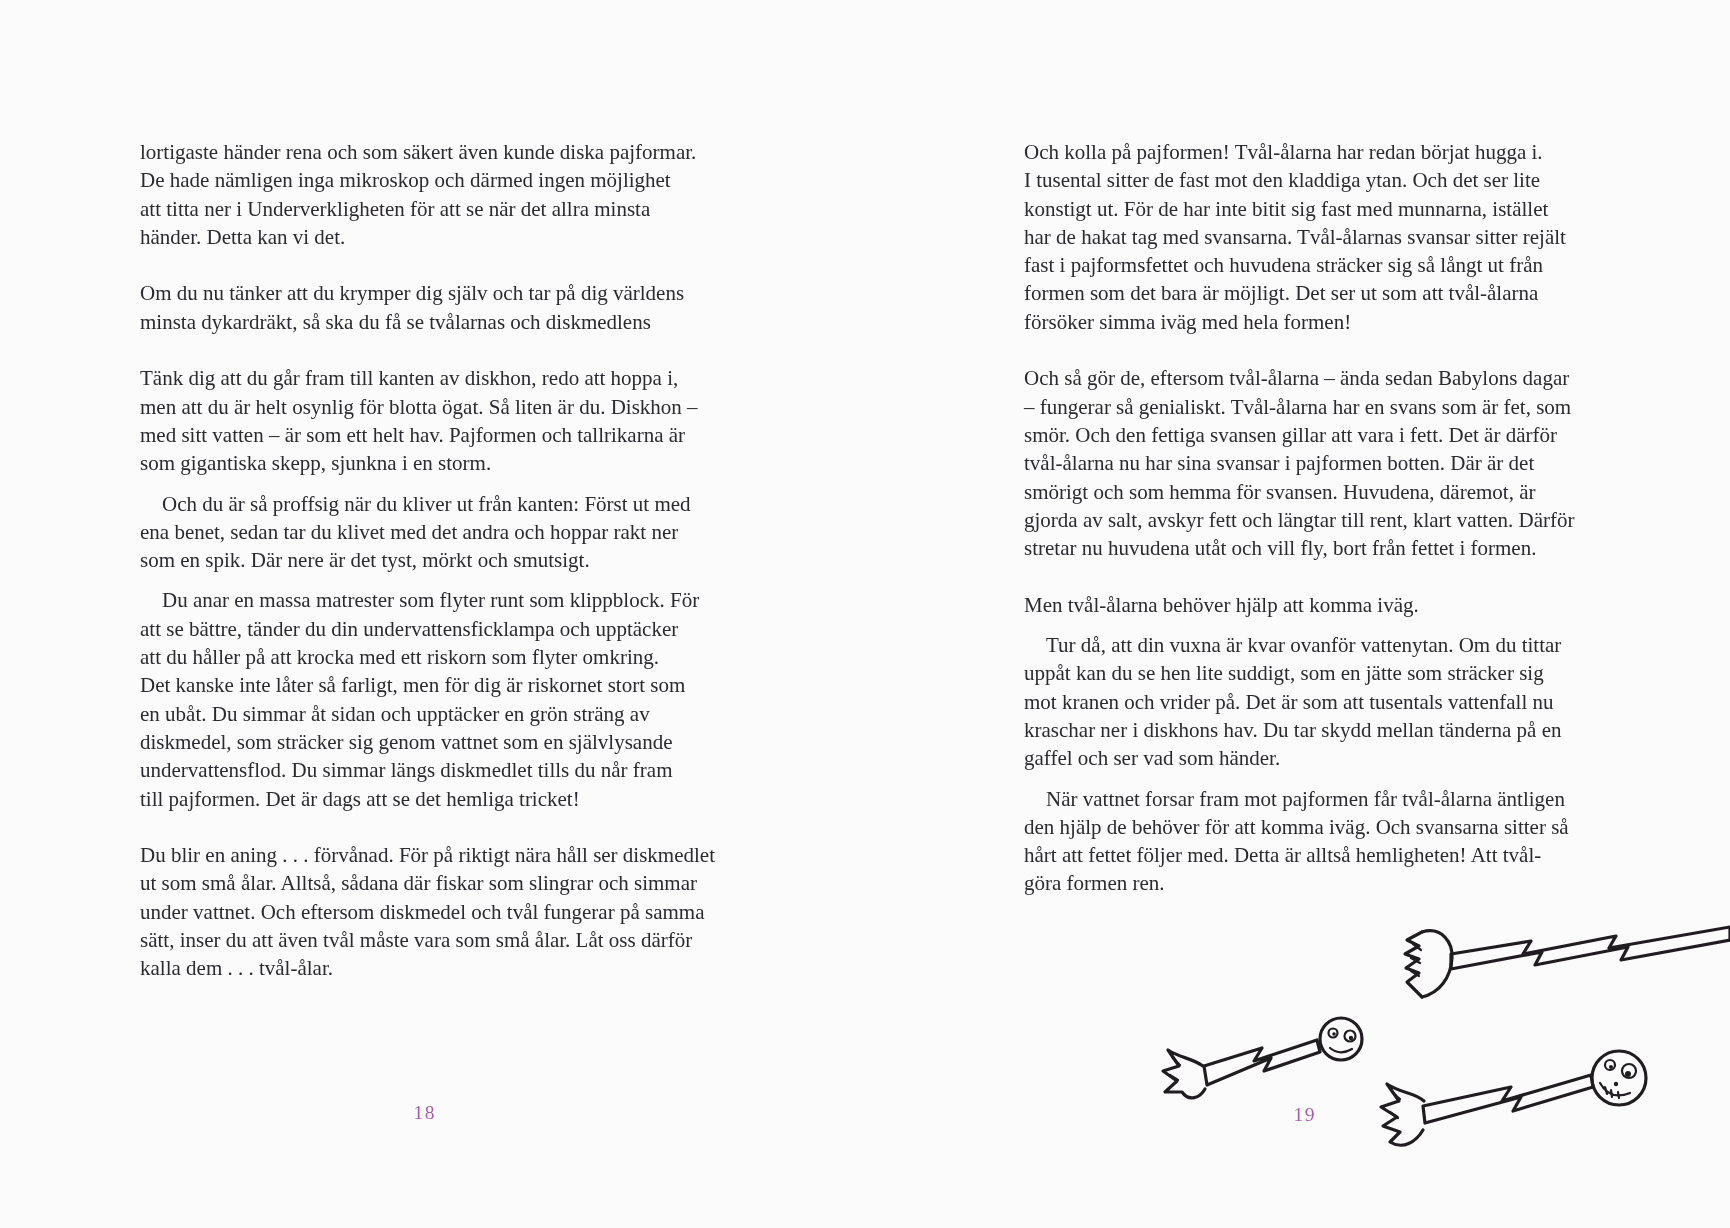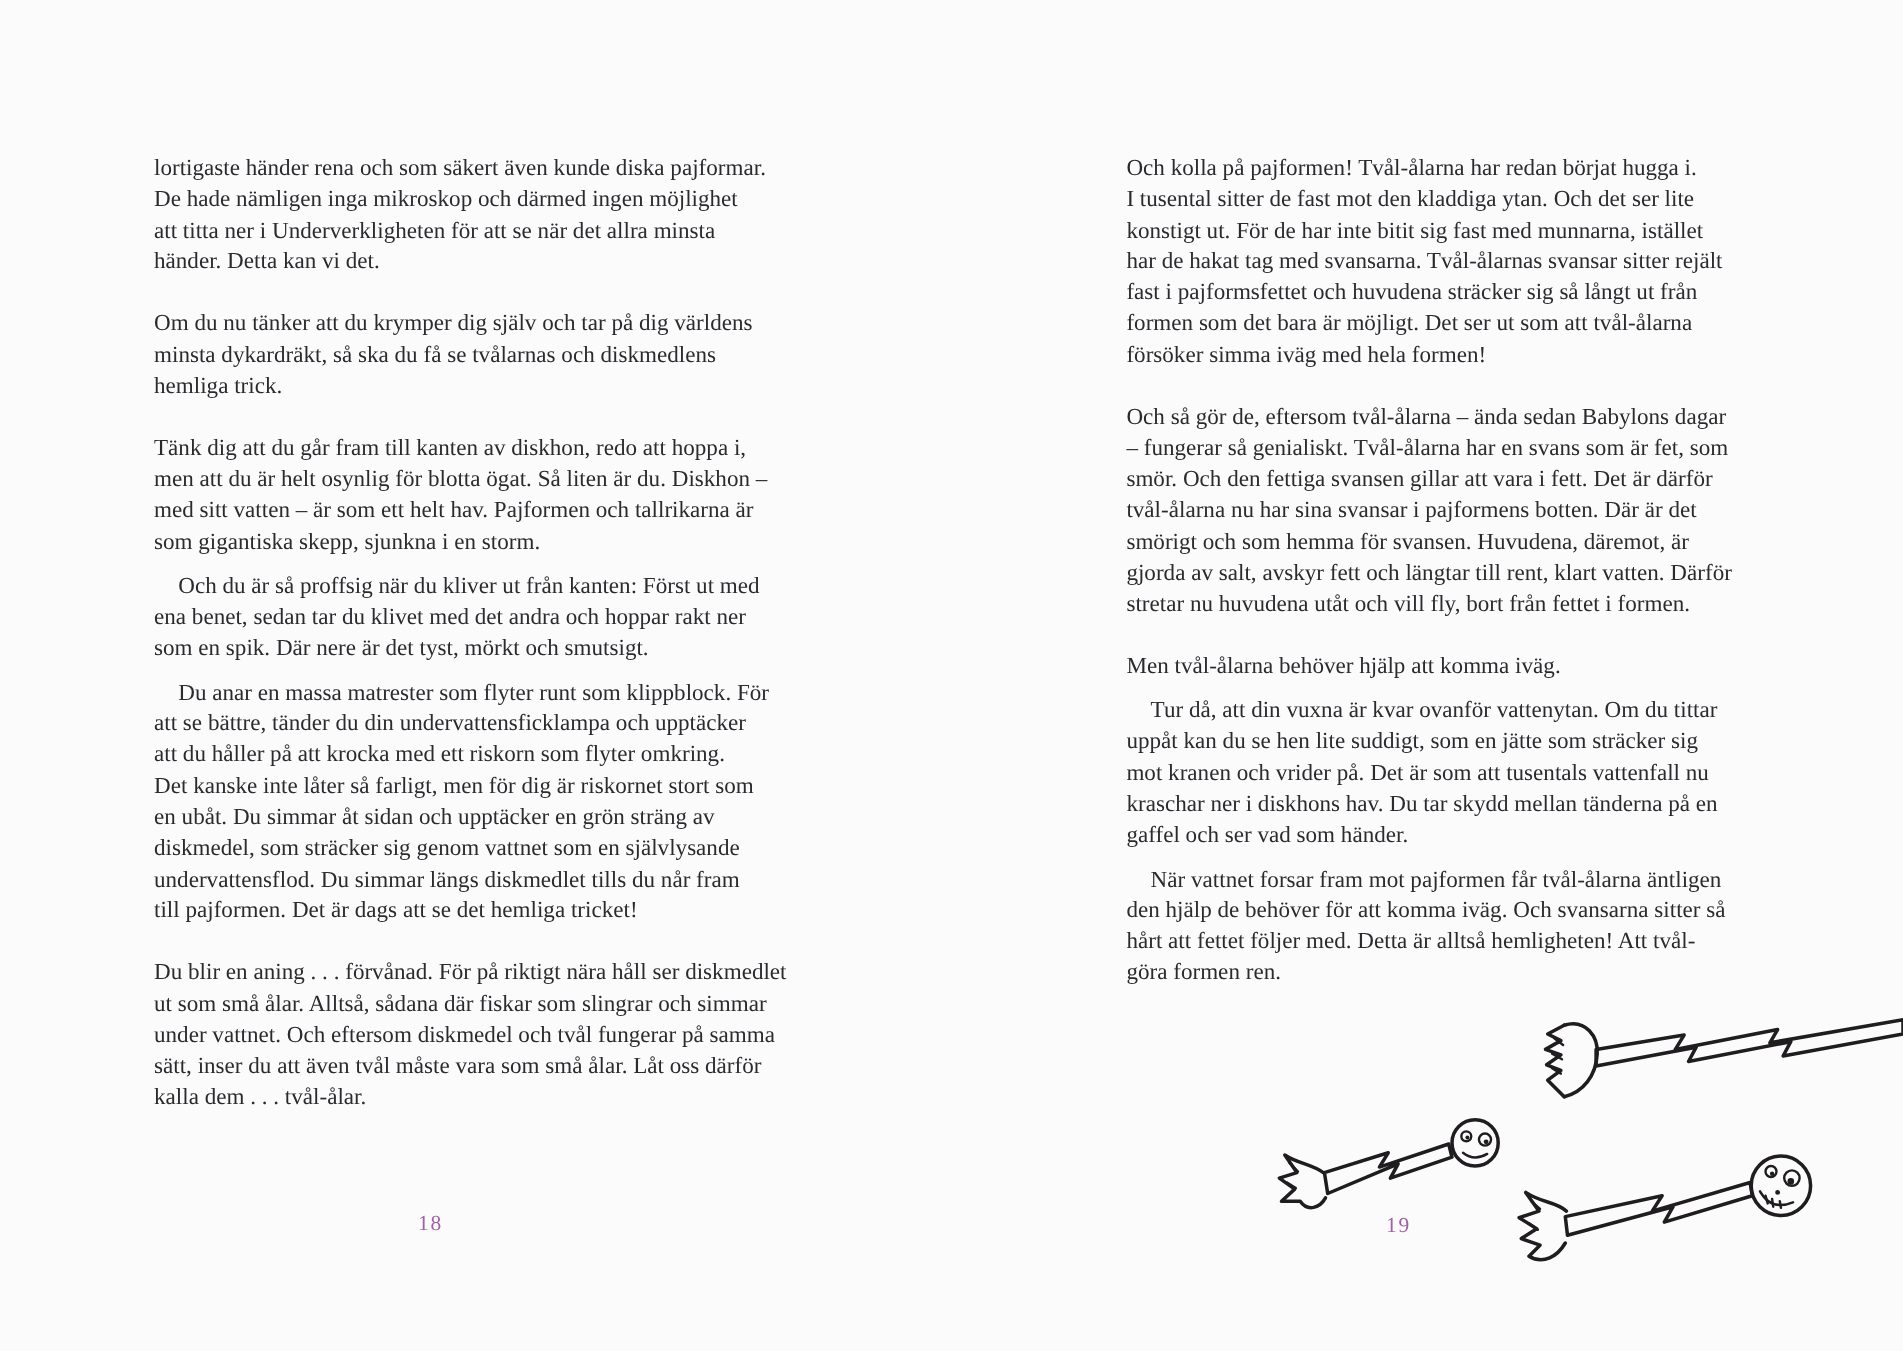--- a/index.html
+++ b/index.html
@@ -19,21 +19,21 @@
     position:absolute;top:126px;width:650px;
     font-size:21px;line-height:28.3px;
   }
   .page-text.left{left:128px;}
   .page-text.right{left:1012px;}
   .para{margin:12px;}
   .para.gap{margin-top:28.3px;}
   .para.indent .line:first-child{text-indent:22px;}
   .line{display:block;white-space:nowrap;}
   .page-number{
-    position:absolute;width:56px;text-align:left;
+    position:absolute;width:56px;text-align:right;
     font-size:19.5px;letter-spacing:1.5px;color:var(--accent);
   }
   .page-number.left-num{left:380px;top:1102px;}
   .page-number.right-num{left:1260px;top:1104px;}
   .doodle{position:absolute;pointer-events:none;}
   .doodle path,.doodle circle{
     fill:none;stroke:var(--ink);stroke-width:3.2;
     stroke-linecap:round;stroke-linejoin:round;
   }
   .doodle .fill{fill:var(--ink);stroke:none;}
@@ -50,21 +50,20 @@
   <div class="page-text left">
       <p class="para">
         <span class="line">lortigaste händer rena och som säkert även kunde diska pajformar.</span>
         <span class="line">De hade nämligen inga mikroskop och därmed ingen möjlighet</span>
         <span class="line">att titta ner i Underverkligheten för att se när det allra minsta</span>
         <span class="line">händer. Detta kan vi det.</span>
       </p>
       <p class="para gap">
         <span class="line">Om du nu tänker att du krymper dig själv och tar på dig världens</span>
         <span class="line">minsta dykardräkt, så ska du få se tvålarnas och diskmedlens</span>
-        <span class="line">hemliga trick.</span>
       </p>
       <p class="para gap">
         <span class="line">Tänk dig att du går fram till kanten av diskhon, redo att hoppa i,</span>
         <span class="line">men att du är helt osynlig för blotta ögat. Så liten är du. Diskhon –</span>
         <span class="line">med sitt vatten – är som ett helt hav. Pajformen och tallrikarna är</span>
         <span class="line">som gigantiska skepp, sjunkna i en storm.</span>
       </p>
       <p class="para indent">
         <span class="line">Och du är så proffsig när du kliver ut från kanten: Först ut med</span>
         <span class="line">ena benet, sedan tar du klivet med det andra och hoppar rakt ner</span>
@@ -96,21 +95,21 @@
         <span class="line">konstigt ut. För de har inte bitit sig fast med munnarna, istället</span>
         <span class="line">har de hakat tag med svansarna. Tvål-ålarnas svansar sitter rejält</span>
         <span class="line">fast i pajformsfettet och huvudena sträcker sig så långt ut från</span>
         <span class="line">formen som det bara är möjligt. Det ser ut som att tvål-ålarna</span>
         <span class="line">försöker simma iväg med hela formen!</span>
       </p>
       <p class="para gap">
         <span class="line">Och så gör de, eftersom tvål-ålarna – ända sedan Babylons dagar</span>
         <span class="line">– fungerar så genialiskt. Tvål-ålarna har en svans som är fet, som</span>
         <span class="line">smör. Och den fettiga svansen gillar att vara i fett. Det är därför</span>
-        <span class="line">tvål-ålarna nu har sina svansar i pajformens botten. Där är det</span>
+        <span class="line">tvål-ålarna nu har sina svansar i pajformen botten. Där är det</span>
         <span class="line">smörigt och som hemma för svansen. Huvudena, däremot, är</span>
         <span class="line">gjorda av salt, avskyr fett och längtar till rent, klart vatten. Därför</span>
         <span class="line">stretar nu huvudena utåt och vill fly, bort från fettet i formen.</span>
       </p>
       <p class="para gap">
         <span class="line">Men tvål-ålarna behöver hjälp att komma iväg.</span>
       </p>
       <p class="para indent">
         <span class="line">Tur då, att din vuxna är kvar ovanför vattenytan. Om du tittar</span>
         <span class="line">uppåt kan du se hen lite suddigt, som en jätte som sträcker sig</span>

